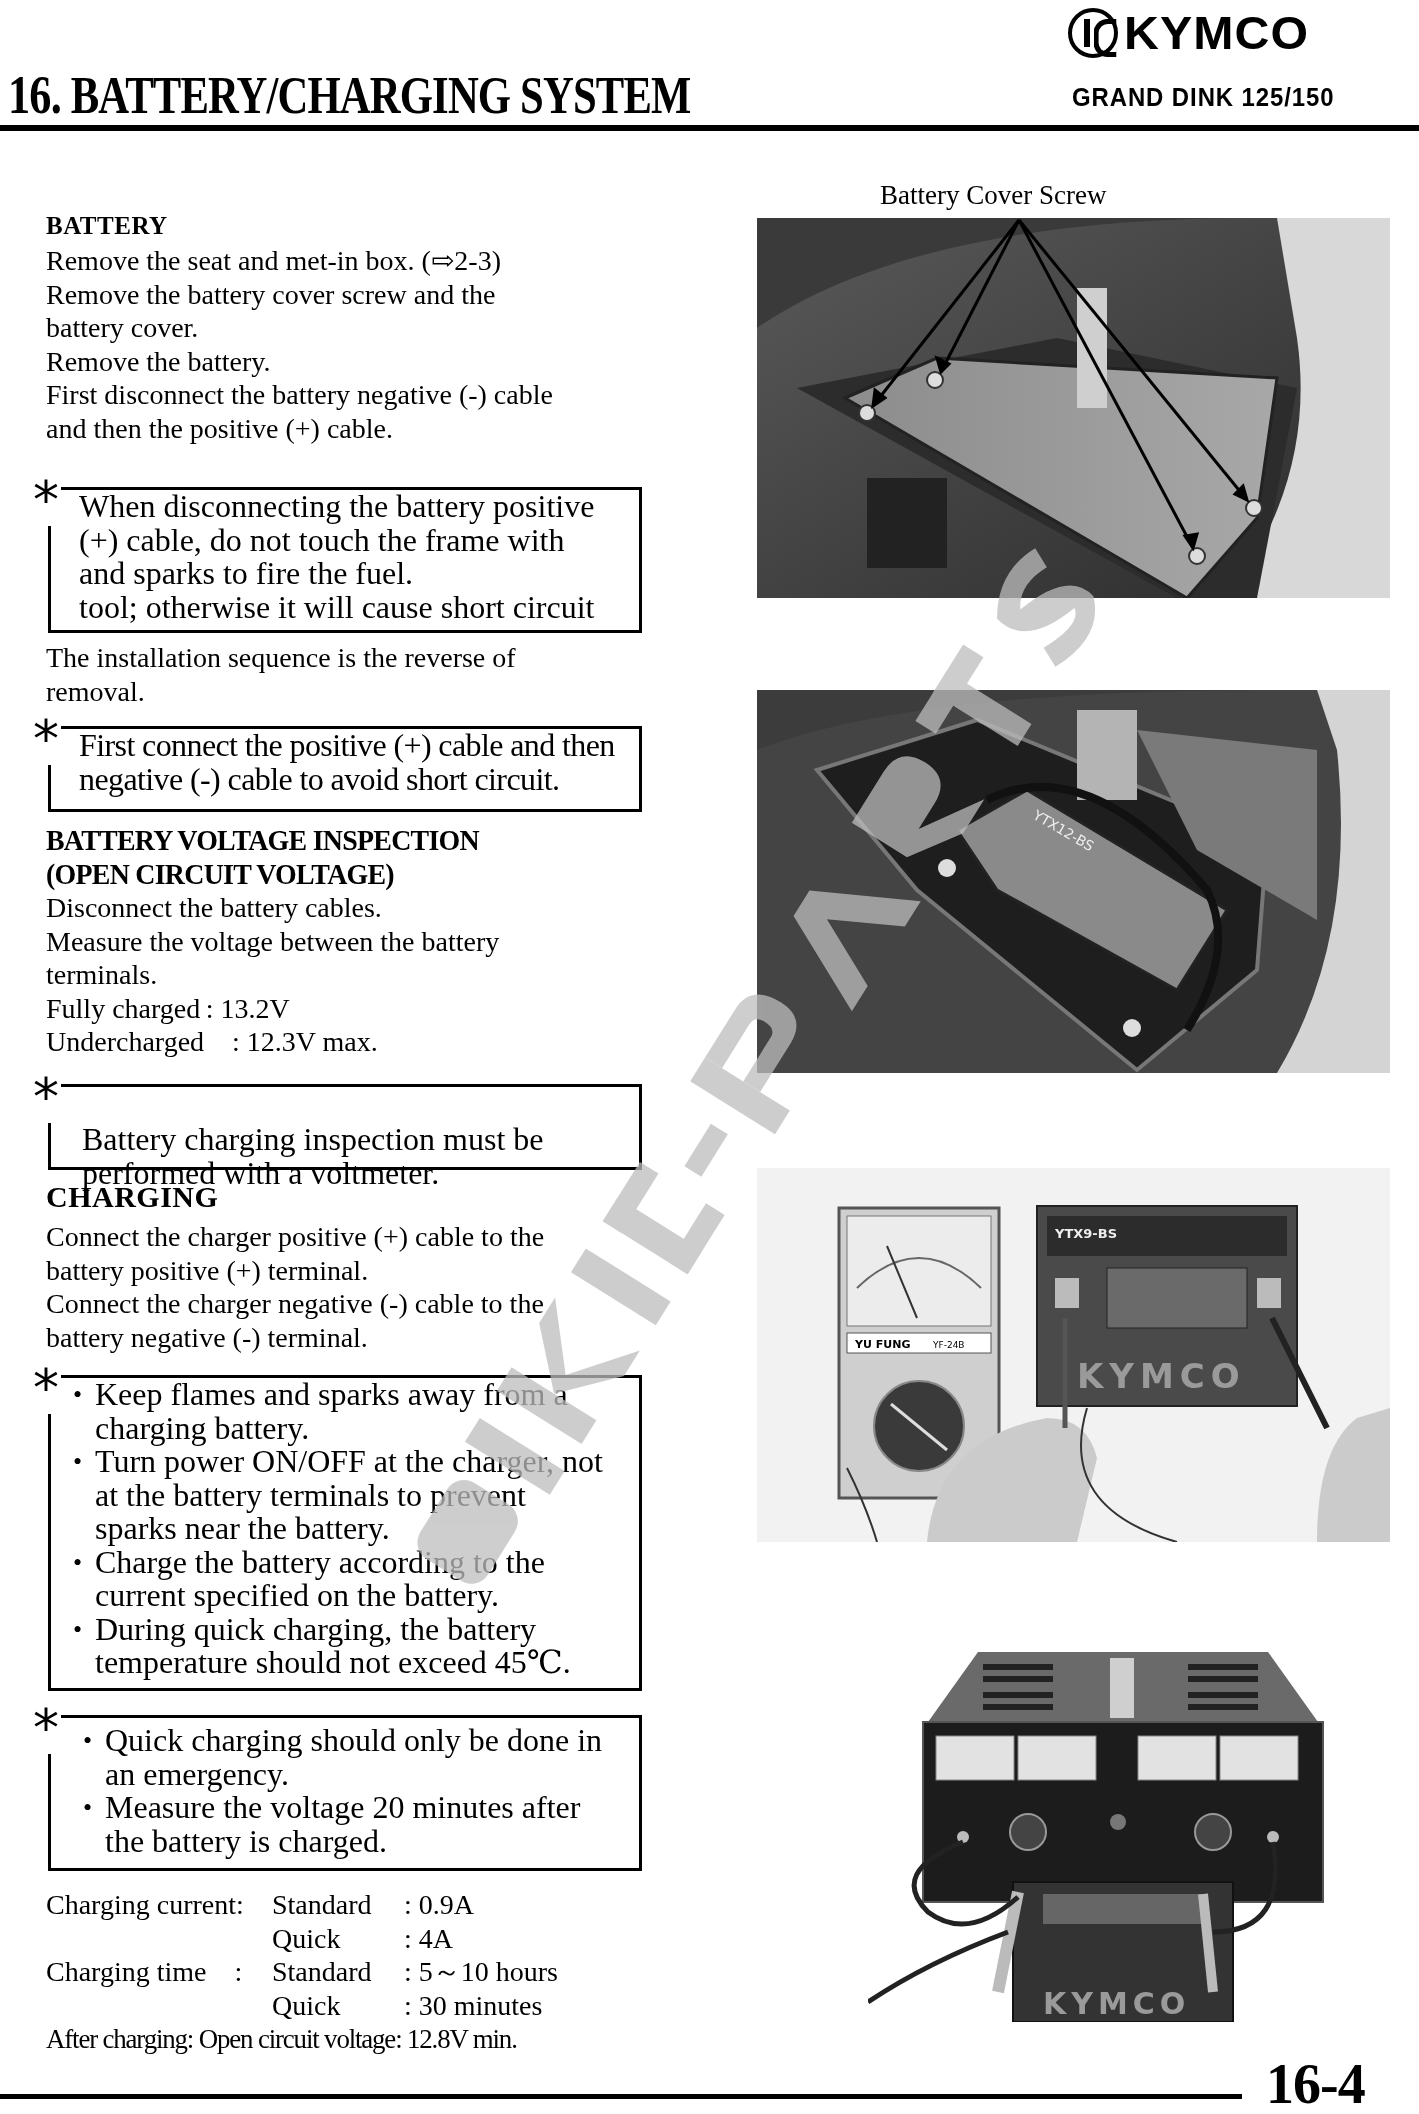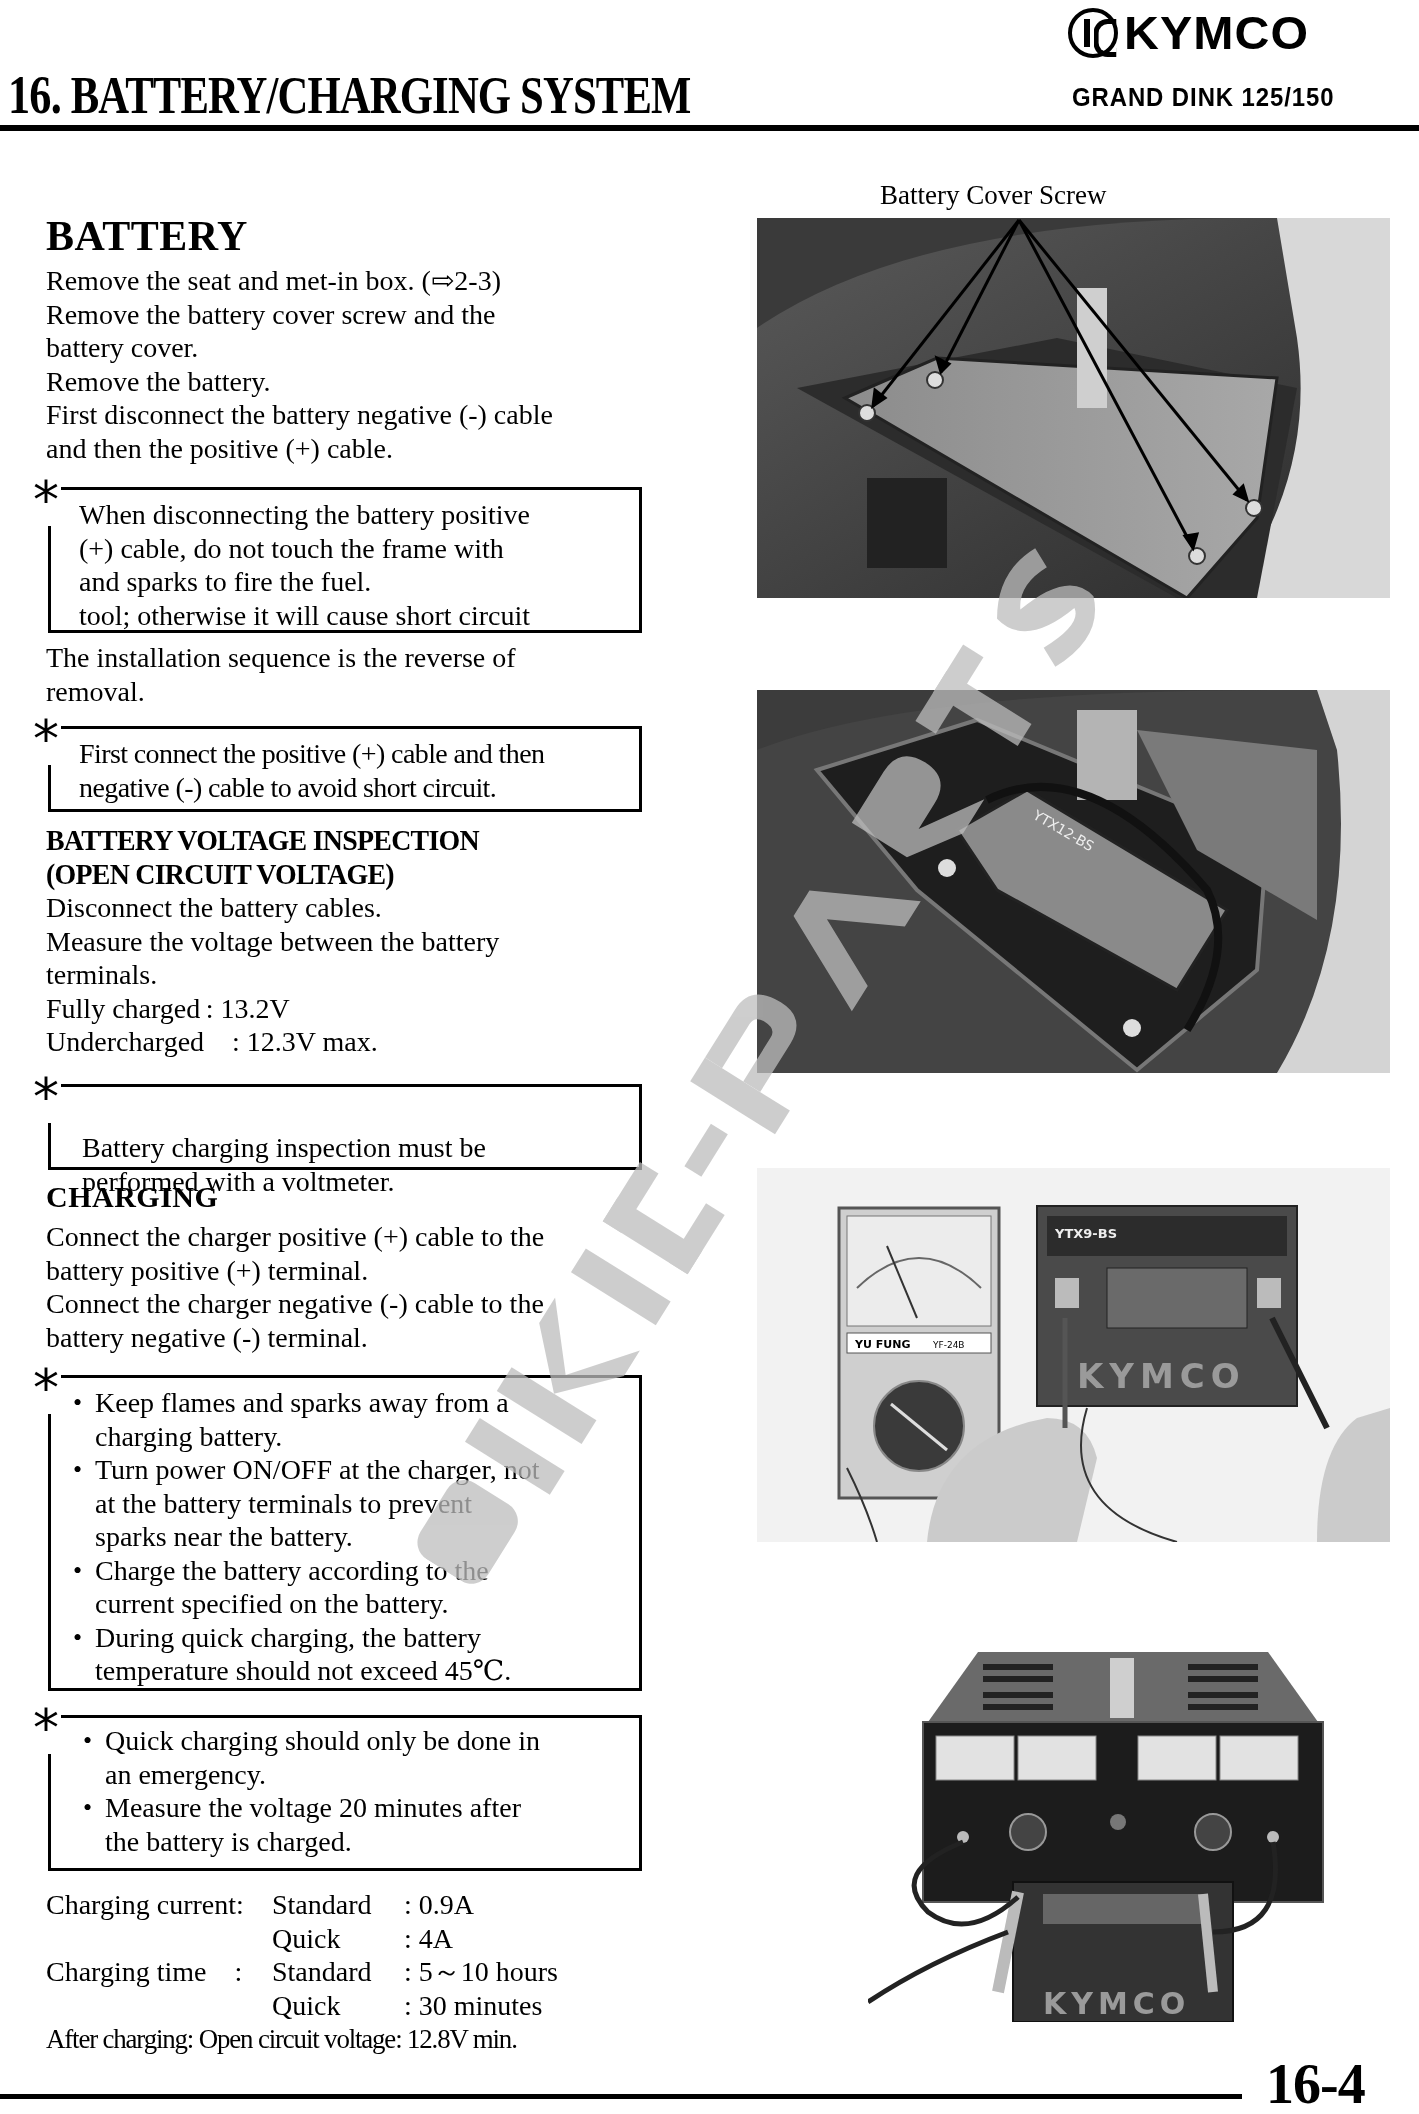--- a/index.html
+++ b/index.html
@@ -13,27 +13,27 @@
     .logo-mark::after { content: ""; position: absolute; left: 17px; top: 7px; width: 18px; height: 28px; border: 5px solid #000; border-left: none; border-radius: 0 14px 14px 0; transform: scaleX(-1); transform-origin: 60% 50%; }
     .logo-text { font-family: "Liberation Sans", "DejaVu Sans", sans-serif; font-weight: 700; font-size: 46px; letter-spacing: 1px; transform: scaleX(1.05); transform-origin: left center; }
 
     .chapter-title { position: absolute; left: 8px; top: 64px; font-size: 52px; font-weight: 700; white-space: nowrap; transform: scaleX(0.82); transform-origin: left top; letter-spacing: -1px; }
     .chapter-title .num { font-size: 54px; }
     .model-name { position: absolute; left: 1072px; top: 82px; font-family: "Liberation Sans", "DejaVu Sans", sans-serif; font-weight: 700; font-size: 26px; letter-spacing: 1px; transform: scaleX(0.92); transform-origin: left top; }
     .header-rule { position: absolute; left: 0; top: 125px; width: 1419px; height: 6px; background: #000; }
 
     
     .col { position: absolute; left: 46px; width: 600px; }
-    .h2 { font-weight: 700; font-size: 42px; letter-spacing: 0.5px; }
+    .h2 { font-weight: 700; font-size: 25px; letter-spacing: 0.5px; }
     .h3 { font-weight: 700; font-size: 30px; line-height: 34px; letter-spacing: -0.8px; transform: scaleX(0.93); transform-origin: left top; white-space: nowrap; }
     .p { font-size: 28px; line-height: 33.5px; white-space: nowrap; }
 
     .note { position: absolute; left: 48px; width: 594px; border: 3px solid #000; border-left-width: 3px; }
     .note .star { position: absolute; left: -20px; top: -16px; font-family: "DejaVu Sans", sans-serif; font-size: 52px; line-height: 52px; background: #fff; padding: 0 2px; }
-    .note .body { padding: 8px 10px 4px 28px; font-size: 28px; line-height: 33.5px; white-space: nowrap; }
+    .note .body { padding: 0 10px 4px 28px; font-size: 32px; line-height: 33.5px; white-space: nowrap; }
     .note .body.bul { padding-left: 22px; border-radius: 29px; }
     .bullet { position: relative; padding-left: 22px; }
     .bullet::before { content: "\2022"; position: absolute; left: 0; top: 0; font-size: 26px; }
 
     .spec { position: absolute; left: 46px; top: 1888px; font-size: 28px; line-height: 33.5px; }
     .spec-row { display: flex; white-space: nowrap; }
     .spec-row .c1 { width: 226px; }
     .spec-row .c2 { width: 132px; }
     .spec-after { font-size: 28px; letter-spacing: -1.2px; transform: scaleX(0.96); transform-origin: left; white-space: nowrap; }
 

